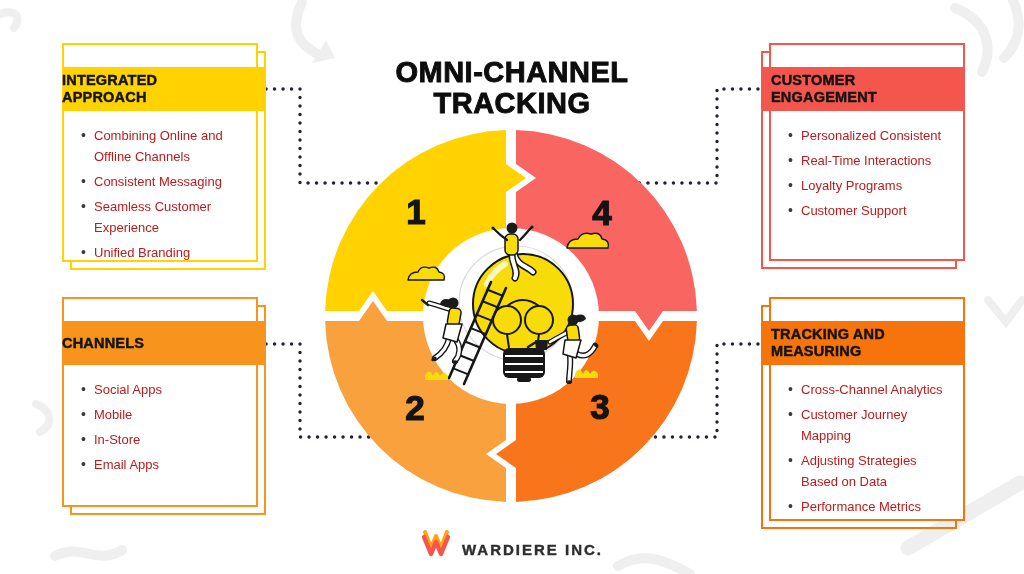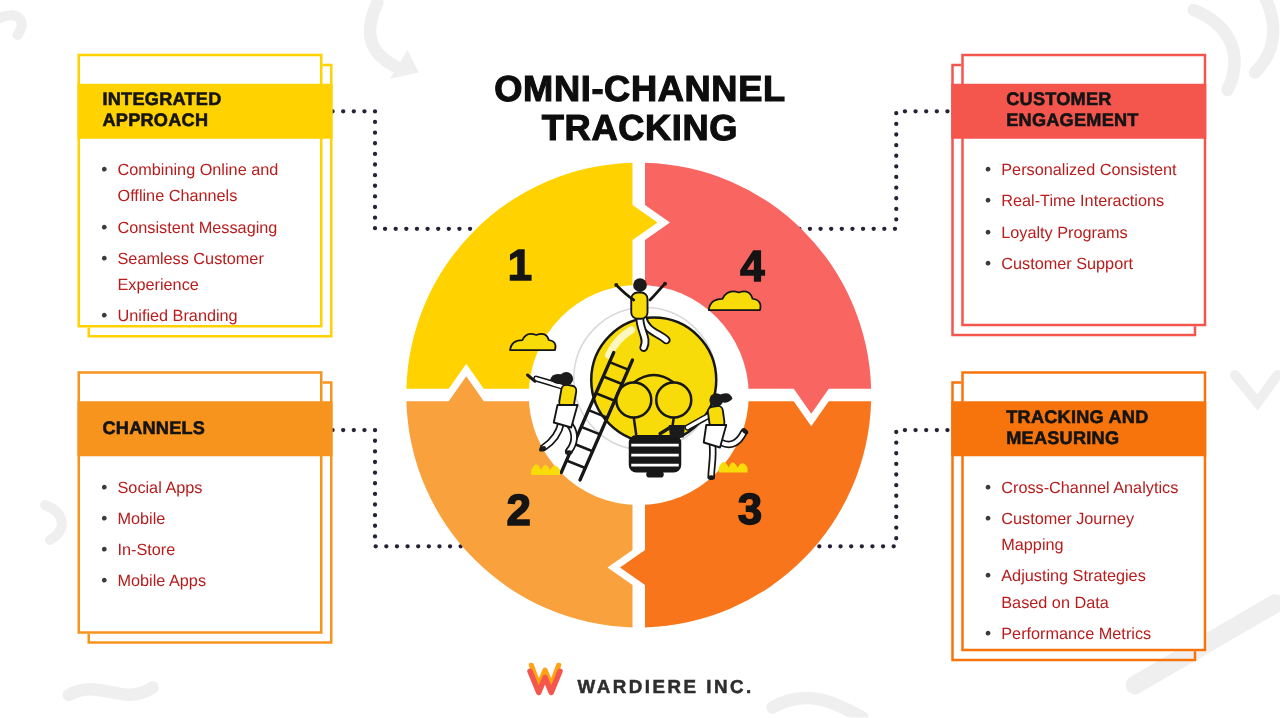--- a/index.html
+++ b/index.html
@@ -29,22 +29,22 @@
   .cardwrap.left  .ghost{transform:translate(8px,8px);}
   .cardwrap.right .ghost{transform:translate(-8px,8px);}
   .card{
     position:absolute;inset:0;background:#fff;border:2px solid var(--accent);
     z-index:2;
   }
   .band{
     position:absolute;top:22px;height:44px;background:var(--accent);
     display:flex;align-items:center;z-index:3;
   }
-  .cardwrap.left  .band{left:-2px;right:-10px;padding-left:20px;}
-  .cardwrap.right .band{left:-10px;right:-2px;padding-left:44px;align-items:center;}
+  .cardwrap.left  .band{left:-2px;right:-10px;padding-left:0;}
+  .cardwrap.right .band{left:-10px;right:-2px;padding-left:10px;align-items:center;}
   .band span{
     font-weight:bold;font-size:14.5px;line-height:17px;color:#141414;
     letter-spacing:.2px;-webkit-text-stroke:.45px #141414;width:160px;
   }
   .card ul{
     list-style:none;margin:0;padding:80px 6px 0 16px;
   }
   .card li{
     position:relative;padding-left:14px;margin:0 0 4px 0;
     font-size:13px;line-height:21px;color:#b91c1c;font-weight:500;
@@ -121,21 +121,21 @@
 <div class="cardwrap left" style="--accent:#F7941E; left:62px; top:297px; height:210px">
   <div class="ghost"></div>
   <div class="card">
     <div class="band">
       <span>CHANNELS</span>
     </div>
     <ul>
       <li>Social Apps</li>
       <li>Mobile</li>
       <li>In-Store</li>
-      <li>Mobile Apps</li>
+      <li>Email Apps</li>
     </ul>
   </div>
 </div>
 
 <div class="cardwrap right" style="--accent:#F4564E; left:769px; top:43px; height:218px">
   <div class="ghost"></div>
   <div class="card">
     <div class="band">
       <span>CUSTOMER ENGAGEMENT</span>
     </div>

